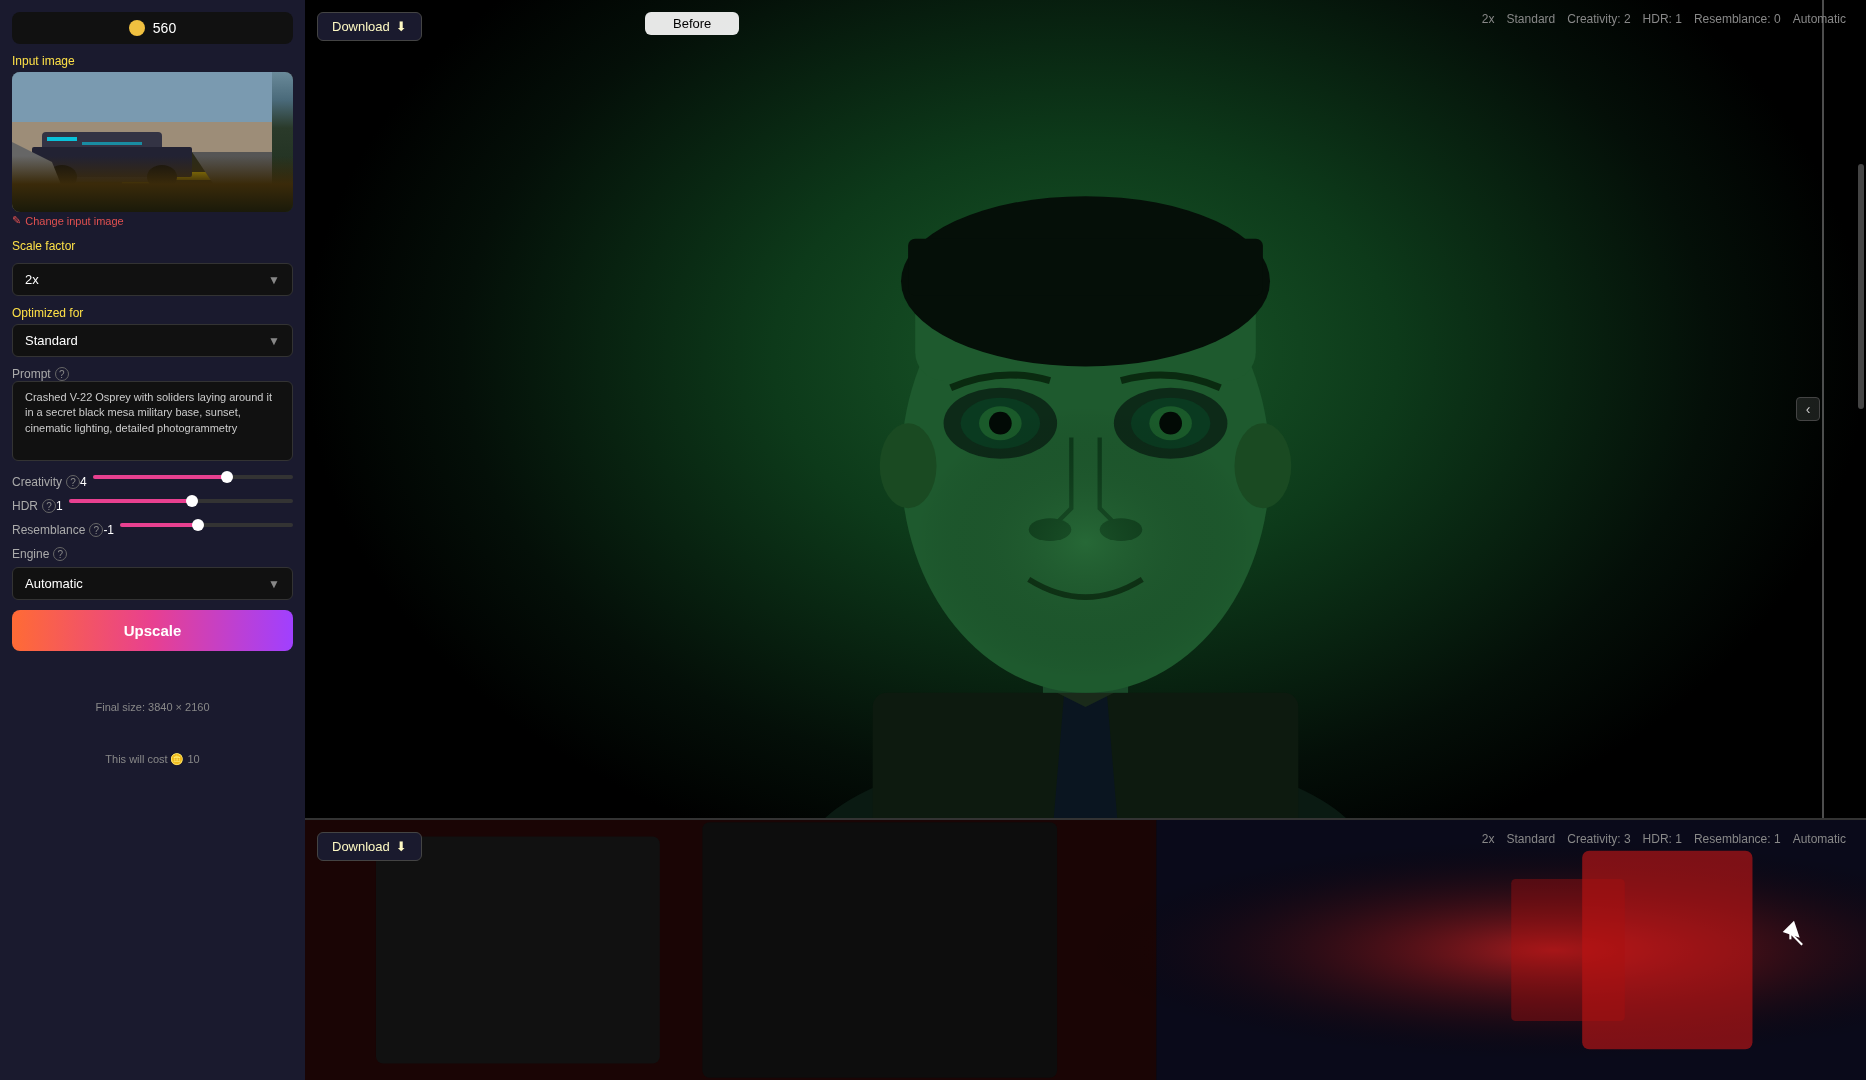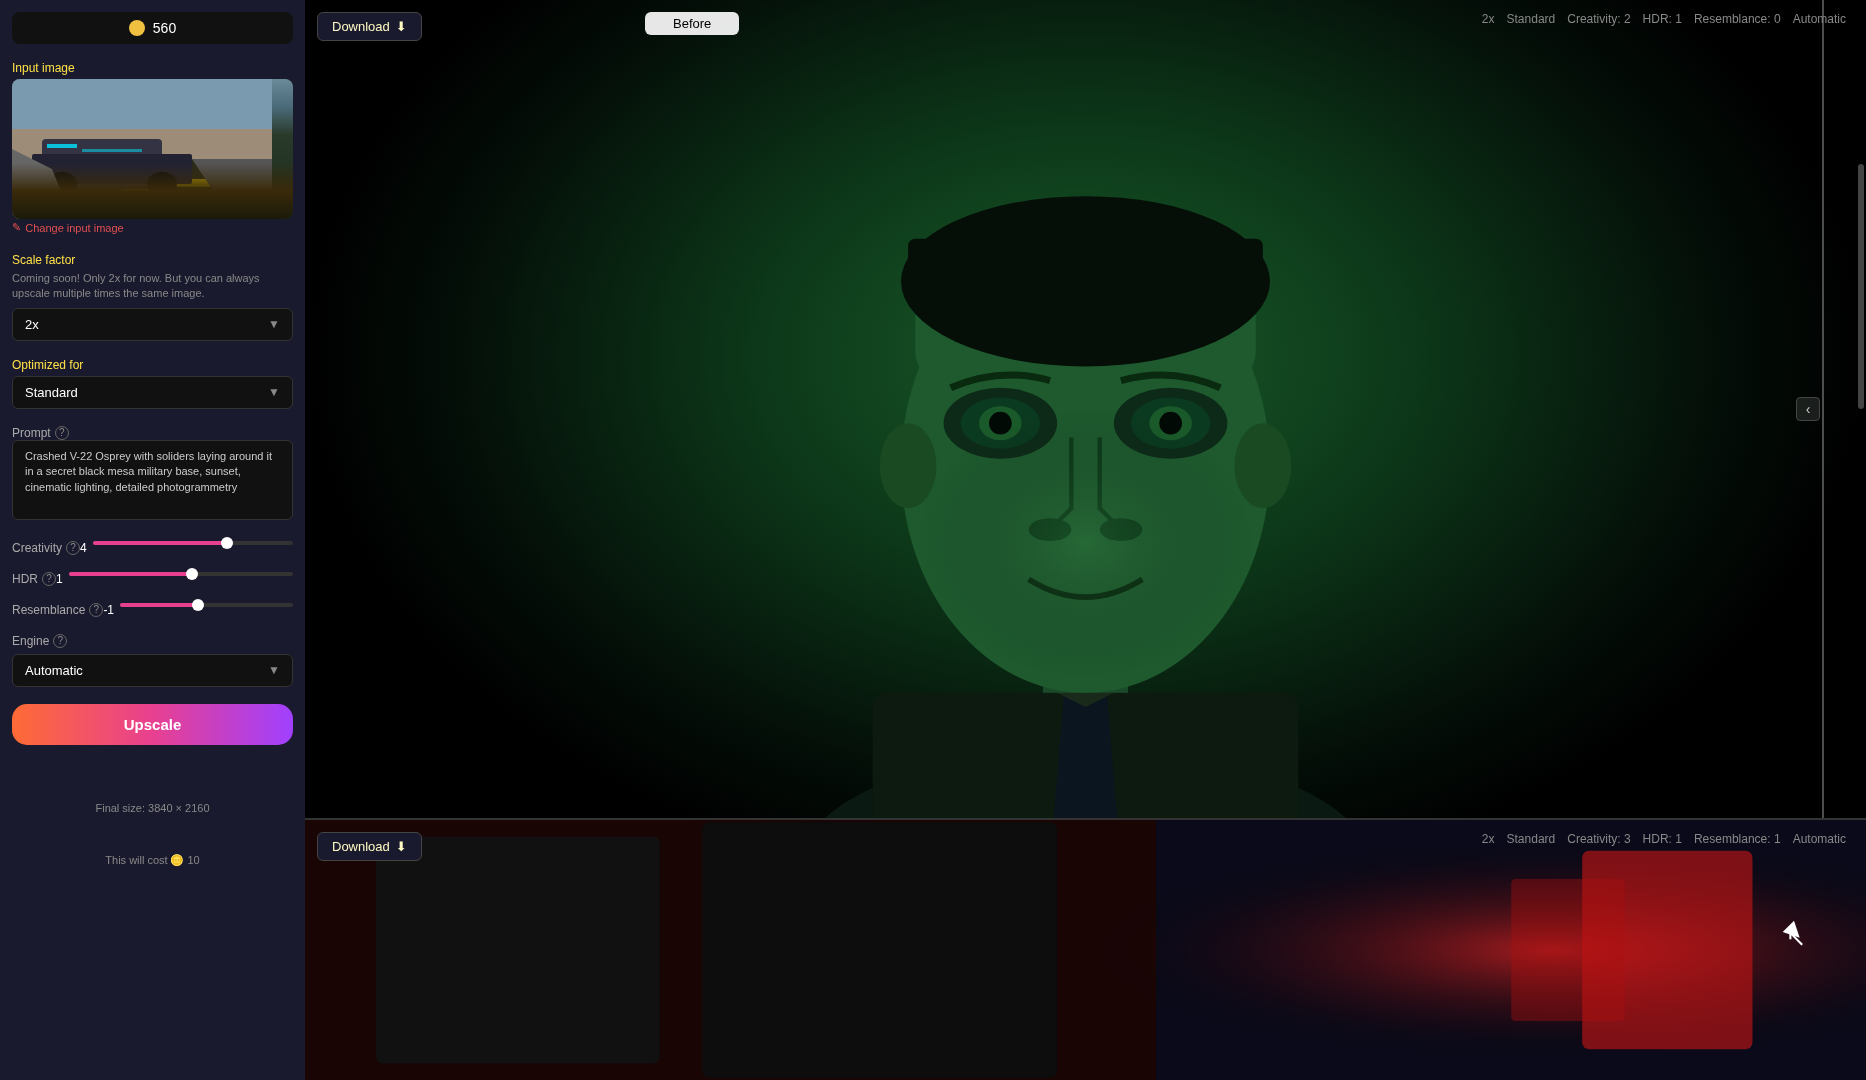--- a/index.html
+++ b/index.html
@@ -14,21 +14,21 @@
     }
 
     
     .left-panel {
       width: 305px;
       min-width: 305px;
       background: #1a1a2e;
       display: flex;
       flex-direction: column;
       padding: 12px;
-      gap: 17px;
+      gap: 10px;
       overflow-y: auto;
     }
 
     .credits-bar {
       background: #111;
       border-radius: 8px;
       padding: 8px 14px;
       display: flex;
       align-items: center;
       gap: 8px;
@@ -214,21 +214,21 @@
       background: #fff;
       border-radius: 50%;
       position: absolute;
       top: 50%;
       transform: translateY(-50%);
     }
 
     .upscale-btn {
       background: linear-gradient(90deg, #ff6b35, #e84090, #a040ff);
       border: none;
-      border-radius: 15px;
+      border-radius: 8px;
       padding: 12px;
       color: #fff;
       font-size: 15px;
       font-weight: 600;
       cursor: pointer;
       width: 100%;
       text-align: center;
     }
 
     .final-size-note {
@@ -419,21 +419,20 @@
           <polygon points="220,140 180,80 260,80 260,140" fill="#555"></polygon>
           <polygon points="0,140 0,70 40,90 60,140" fill="#666"></polygon>
         </svg>
       </div>
     </div>
     <button class="change-image-btn">Change input image</button>
   </div>
 
   <div>
     <div class="section-label">Scale factor</div>
-    <div class="scale-factor-note">Coming soon! Only 2x for now. But you can always upscale multiple times the same image.</div>
     <div style="height:6px"></div>
     <div class="select-field">
       <span>2x</span>
       <span class="chevron">▼</span>
     </div>
   </div>
 
   <div>
     <div class="section-label">Optimized for</div>
     <div class="select-field">

